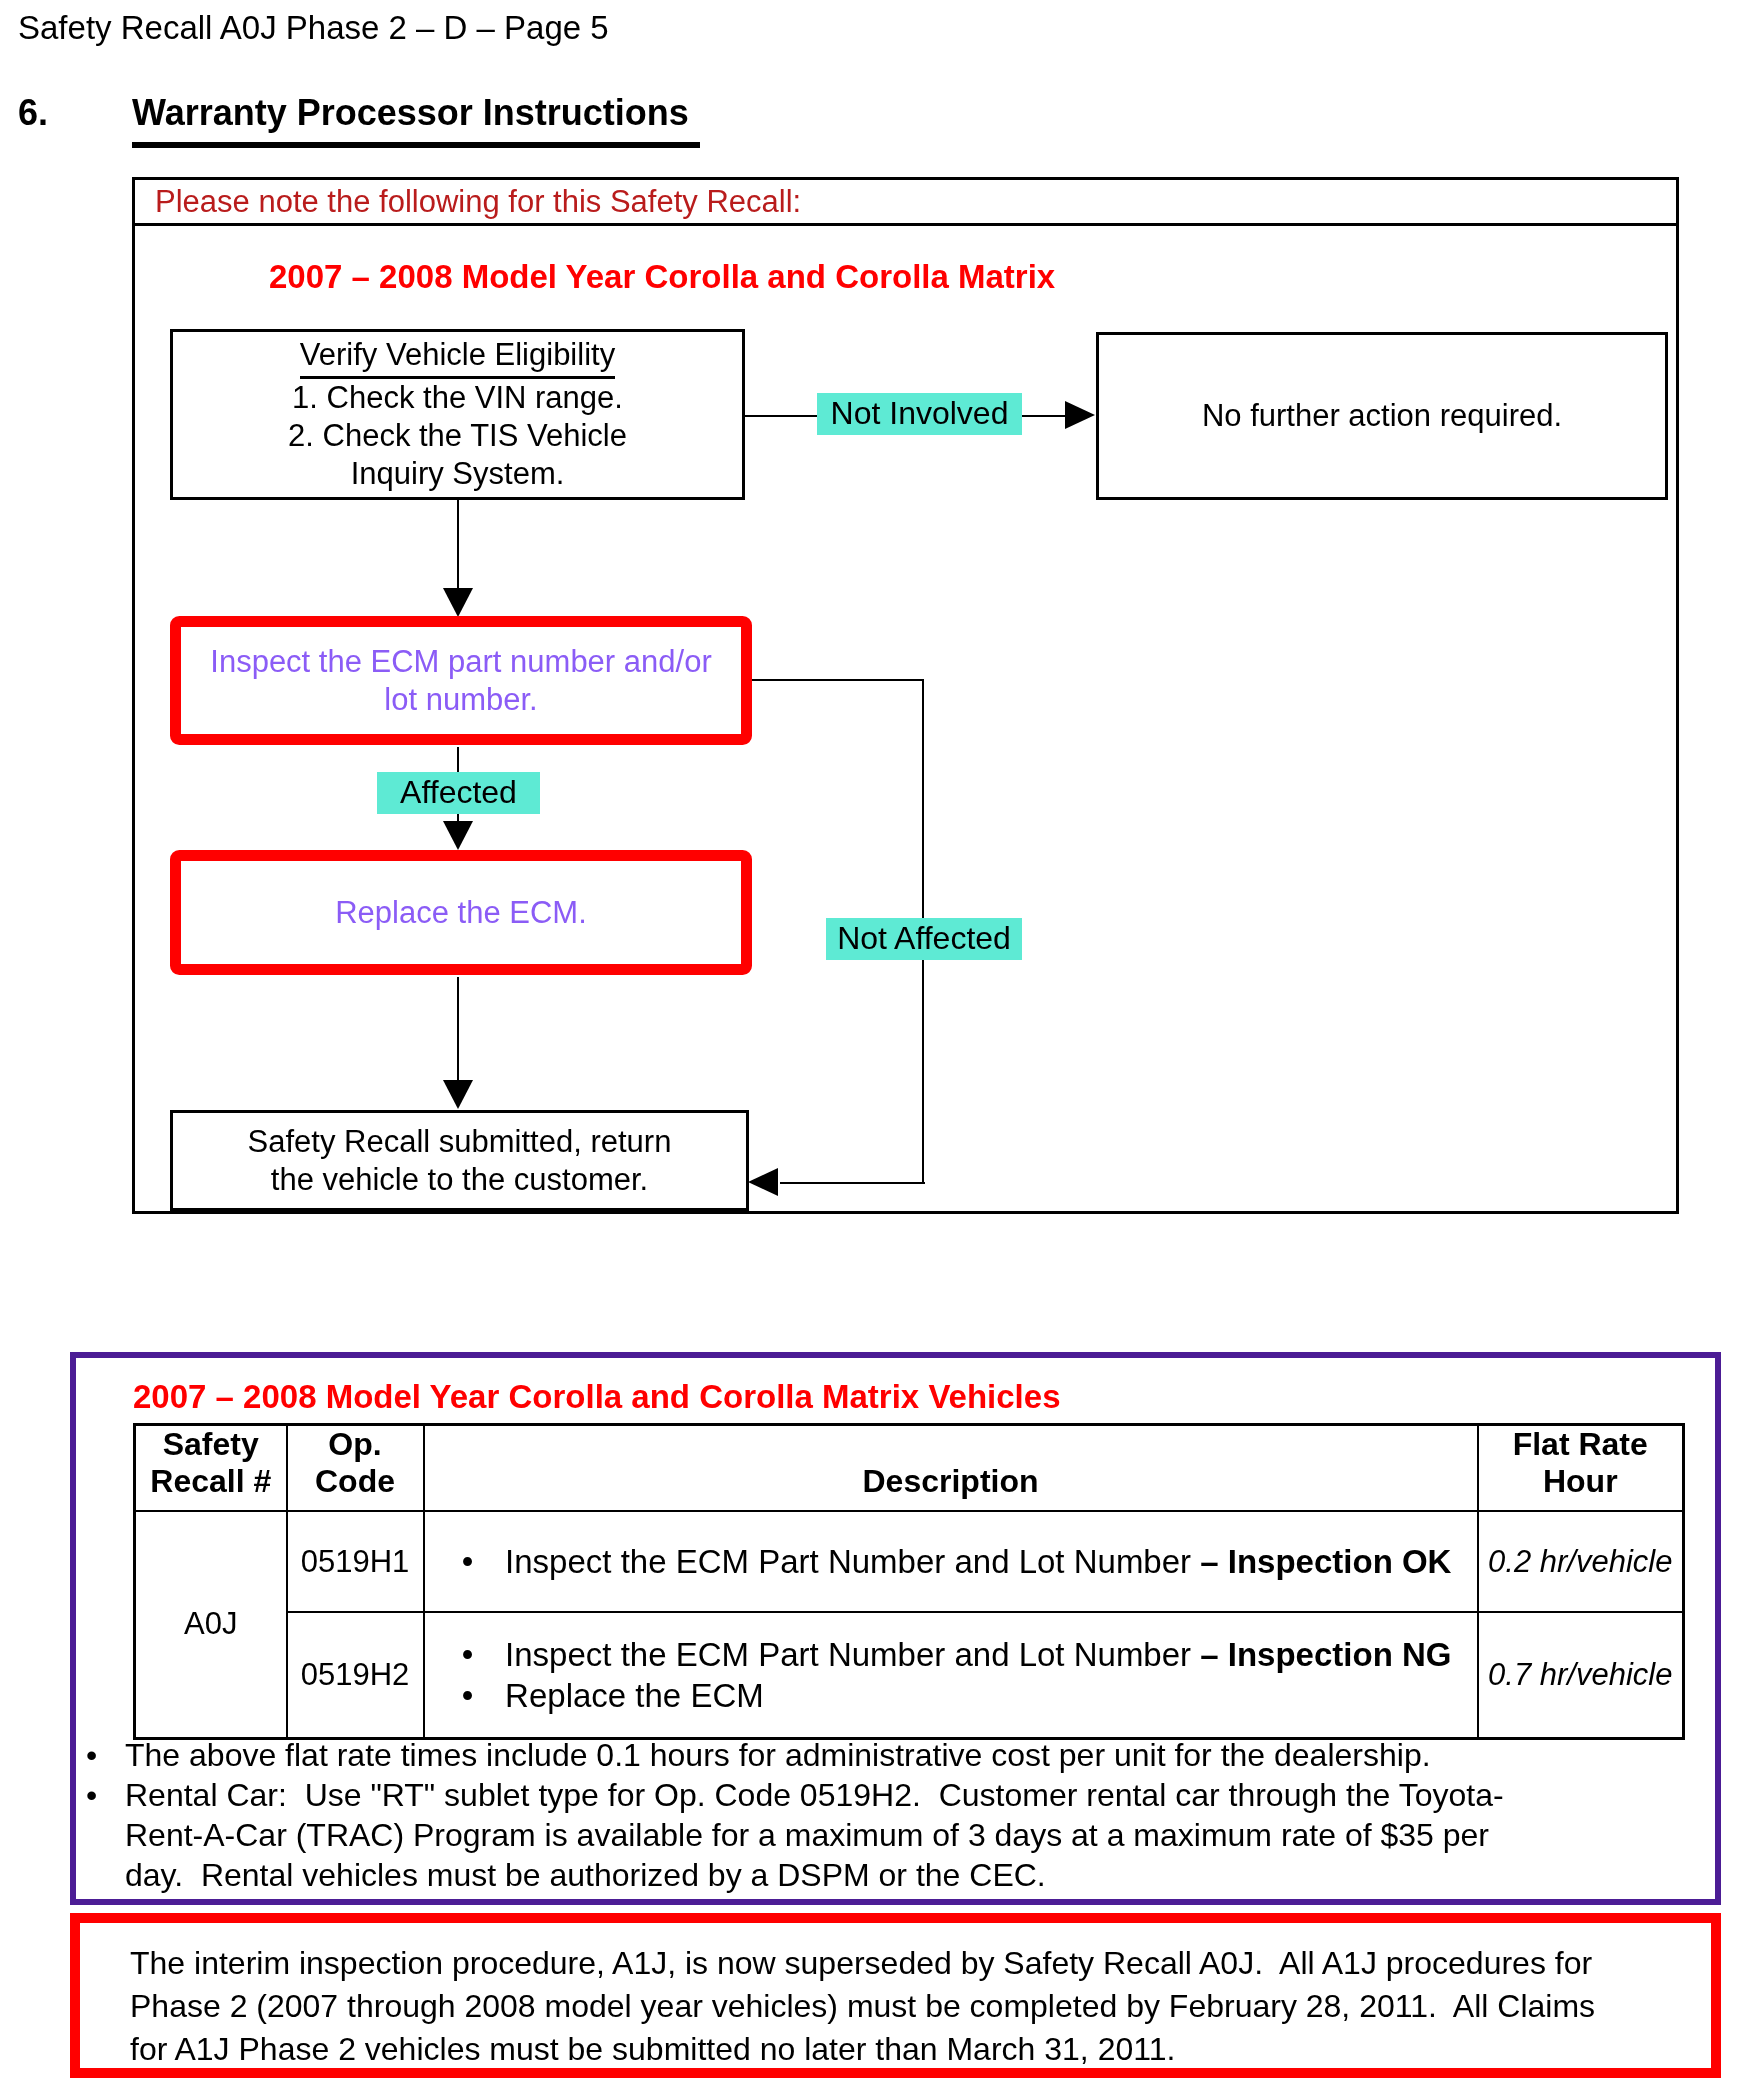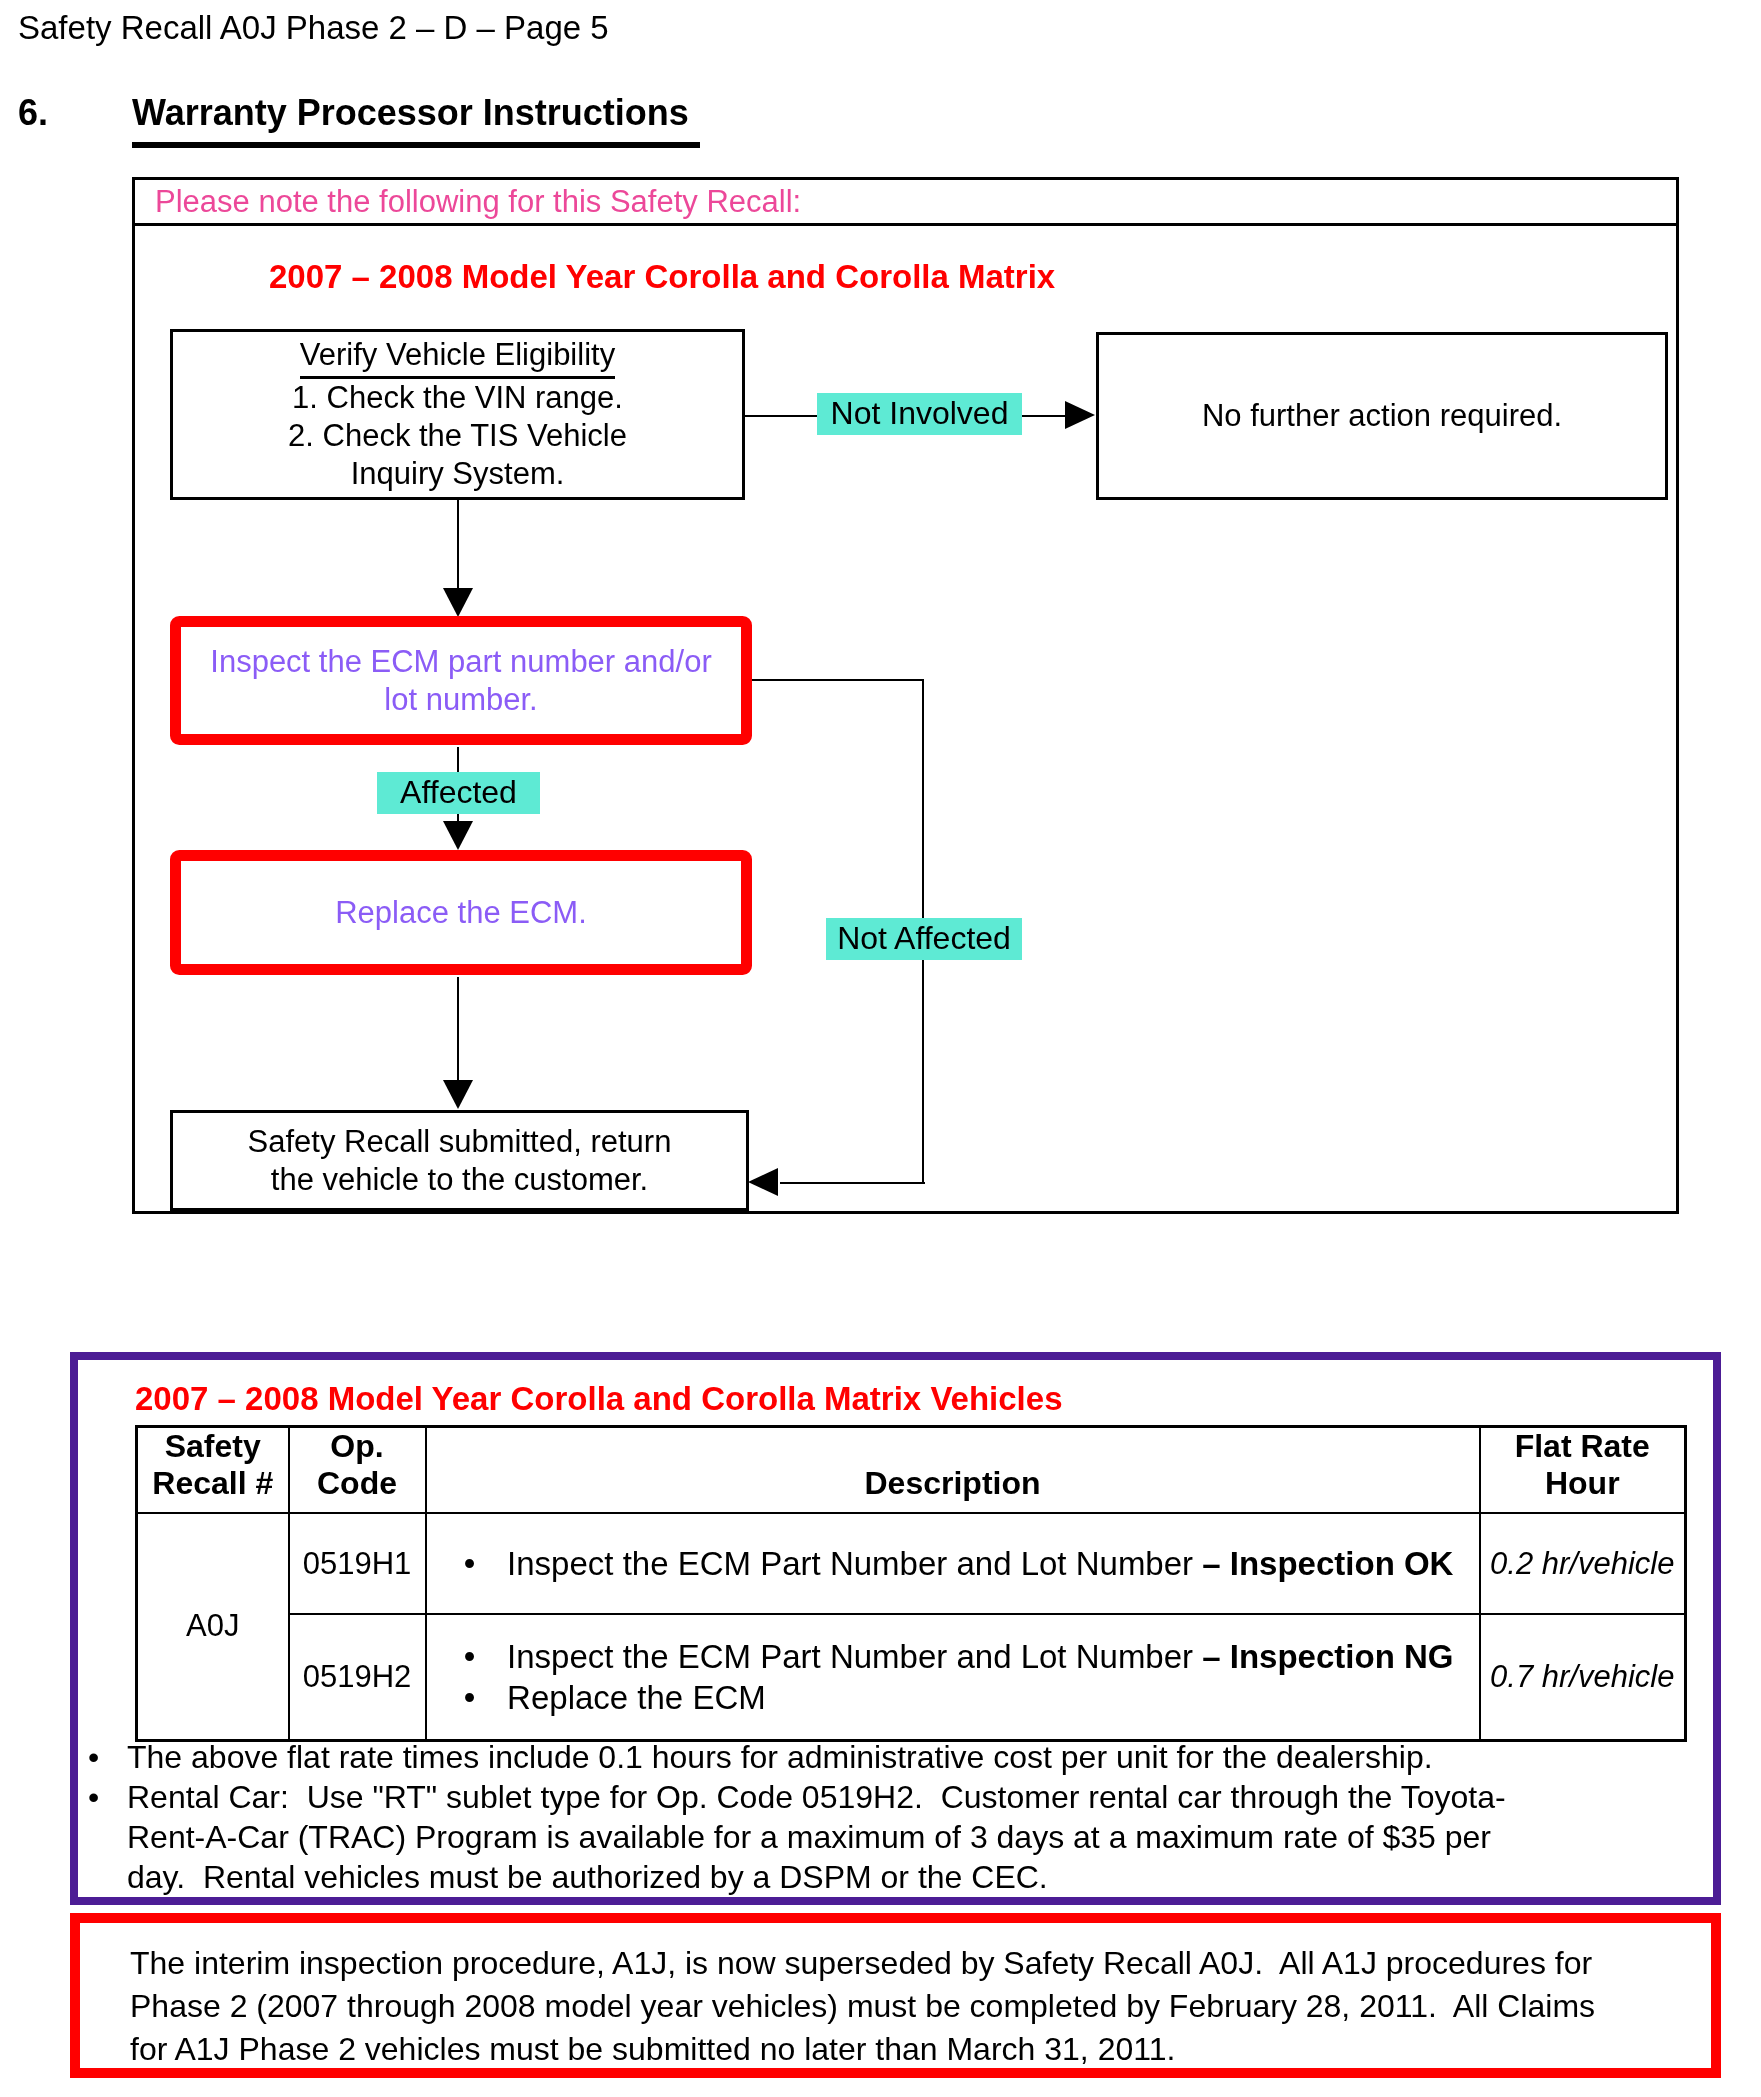--- a/index.html
+++ b/index.html
@@ -15,21 +15,21 @@
   .page-header { left:18px; top:9.3px; font-size:33px; }
   .sec-num  { left:18px;  top:92px; font-size:36px; font-weight:bold; }
   .sec-title{ left:132px; top:92px; font-size:36px; font-weight:bold;
               border-bottom:6.2px solid #000; padding:0 11px 7.8px 0; }
 
   
   .flowchart { left:132px; top:177px; width:1547px; height:1037px;
                border:3.1px solid #000; box-sizing:border-box; }
   .fc-note { position:absolute; top:0; left:0; right:0; height:43px;
              border-bottom:3.1px solid #000; display:flex; align-items:center;
-             padding-left:20px; color:#ec4899; font-size:31px; }
+             padding-left:20px; color:#b91c1c; font-size:31px; }
   .fc-title { position:absolute; top:78px; left:134px; color:#ff0000;
               font-weight:bold; font-size:33px; }
 
   .node { position:absolute; box-sizing:border-box; display:flex;
           flex-direction:column; align-items:center; justify-content:center;
           text-align:center; font-size:31px; line-height:38px; background:#fff; }
   .node--black { border:3.1px solid #000; }
   .node--red   { border:11px solid #ff0000; border-radius:9.3px; color:#8b5cf6; }
 
   .n-verify    { left:35px;   top:149px;  width:575px; height:171px; }
@@ -66,21 +66,21 @@
     border-right:30px solid #000; }
 
   .conn-label { position:absolute; background:#5eead4; text-align:center;
                 font-size:32px; padding:2.3px 0; }
   .lbl-notinv  { left:682px; top:213px; width:205px; }
   .lbl-aff     { left:242px; top:592px; width:163px; }
   .lbl-notaff  { left:691px; top:722px; width:196px;margin-top:16px; }
 
   
   .warranty-box { left:70px; top:1352px; width:1651px; height:553px;
-                  border:8px solid #4c1d95; box-sizing:border-box; }
+                  border:6px solid #4c1d95; box-sizing:border-box; }
   .w-title { position:absolute; left:57px; top:20px; color:#ff0000;
              font-weight:bold; font-size:33px; }
   .w-table { position:absolute; left:57px; top:65px; width:1548px;
              border-collapse:collapse; table-layout:fixed;
              border:3.1px solid #000; }
   .w-table th, .w-table td { border:2.3px solid #000; box-sizing:border-box; }
   .w-table th { font-size:32px; font-weight:bold; text-align:center;
                 vertical-align:bottom; padding:0 0 10px 0; line-height:37px;
                 white-space:pre-line; }
   .th-row { height:71px; }

